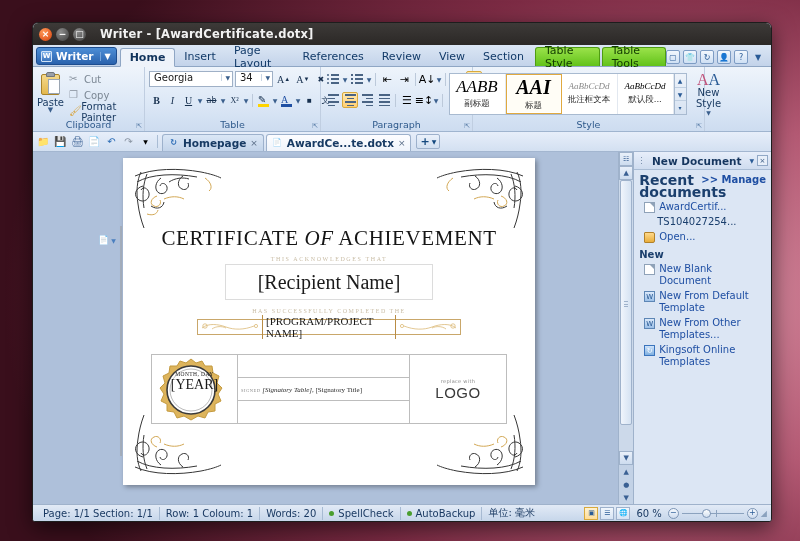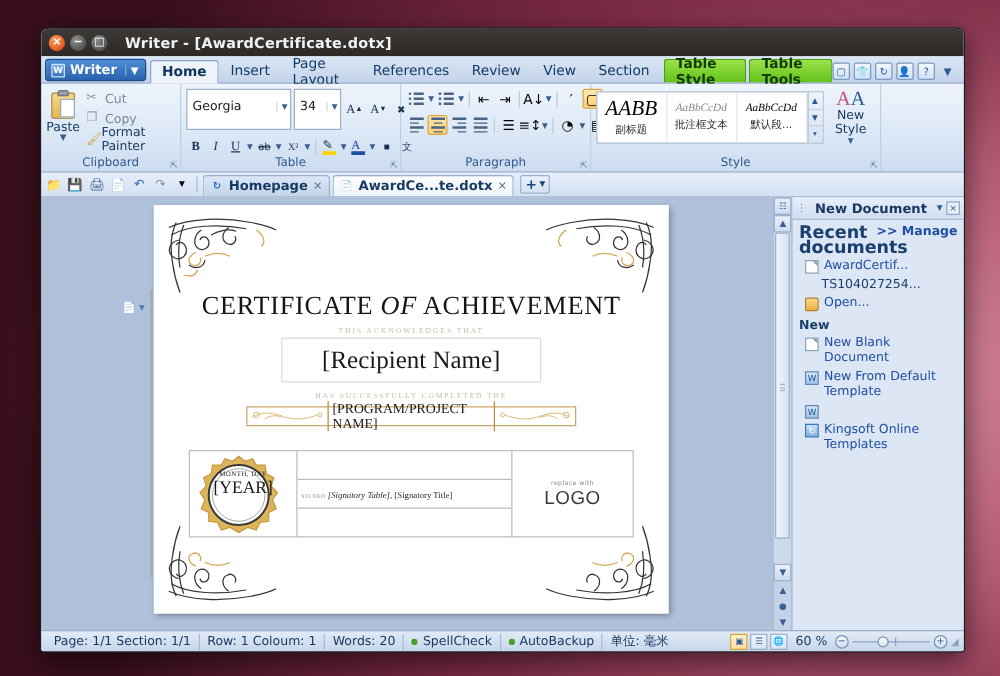--- a/index.html
+++ b/index.html
@@ -68,21 +68,21 @@
     font-size: 11px; color: #123a68; margin-bottom: 0;
     border-radius: 3px 3px 0 0; position: relative; cursor: default;
   }
   .rtab.active {
     background: #eef3fa; color:#10335c; font-weight: bold;
     border: 1px solid #8fa6c4; border-bottom: 1px solid #eef3fa;
     margin-bottom: -1px;
   }
   .rtab.ctx {
     background: linear-gradient(#9ae24a, #62c21a); color: #113b00;
-    font-weight: bold; border:1px solid #4f9c12; border-bottom:none;
+    font-weight: normal; border:1px solid #4f9c12; border-bottom:none;
     margin-left:2px;
   }
   #tabrow .spacer { flex: 1; }
   #tabrow .tbicons { display:flex; gap:3px; align-items:center; padding-right:6px; padding-bottom:2px; }
   .tbi { width:14px;height:14px;border:1px solid #7d9cc4;border-radius:2px;
          background: linear-gradient(#f2f7fd,#cfe0f4); display:flex;align-items:center;
          justify-content:center;font-size:8px;color:#2a5b96; }
   .tbi.plain { border:none;background:none; }
 
   
@@ -113,21 +113,21 @@
   .ccmd { display:flex;align-items:center;gap:3px;font-size:10px;color:#7b8794;height:15px;padding:0 3px;}
   .ccmd.on { color:#1c3c63; }
   .ci { width:12px;height:12px;display:inline-block;position:relative;}
   .ci.scissors::before{content:"\2702";font-size:10px;color:#8b95a1;position:absolute;top:-1px;}
   .ci.copy::before{content:"\2750";font-size:10px;color:#9aa3af;position:absolute;top:-1px;}
   .ci.brush::before{content:"\1F58C";font-size:10px;color:#d8a33a;position:absolute;top:-1px;}
 
   
   .fontrow1 { display:flex; align-items:center; gap:2px; }
   .fontrow2 { display:flex; align-items:center; gap:1px; margin-top:3px;}
-  .combo { background:#fff; border:1px solid #9fb0c6; height:33px; display:flex;
+  .combo { background:#fff; border:1px solid #9fb0c6; height:16px; display:flex;
            align-items:center; padding:0 2px 4px 4px; font-size:10px; color:#1a1a1a; }
   .combo .cv { flex:1; }
   .combo .ar { font-size:6px; color:#3a5f8d; padding-left:3px; border-left:1px solid #c9d5e4;}
   .fbtn { min-width:15px; height:16px; display:flex; align-items:center; justify-content:center;
           font-size:10px; color:#17304f; padding:0 2px; }
   .fbtn.serif { font-family:"Liberation Serif", serif; }
   .fbtn.small { font-size:8px; }
   .fsep { width:1px; height:13px; background:#bcc9da; margin:0 2px; }
   .ubar { width:11px;height:3px;display:block;margin-top:-1px; }
 
@@ -533,20 +533,24 @@
       <div class="glabel">Paragraph</div>
       <div class="dlg">⇱</div>
     </div>
 
     <div class="rgroup" style="width:232px">
       <div class="gbody" style="padding-top:4px">
         <div class="gallery">
           <div class="gcell">
             <span class="gp" style="font-size:17px">AABB</span>
             <span class="gn">副标题</span>
+          </div>
+          <div class="gcell sel">
+            <span class="gp" style="font-size:20px;font-weight:bold">AAI</span>
+            <span class="gn">标题</span>
           </div>
           <div class="gcell">
             <span class="gp" style="font-size:9px;color:#8a8a8a">AaBbCcDd</span>
             <span class="gn">批注框文本</span>
           </div>
           <div class="gcell">
             <span class="gp" style="font-size:9px">AaBbCcDd</span>
             <span class="gn">默认段...</span>
           </div>
           <div class="gscroll">
@@ -779,20 +783,21 @@
         <div class="pitem">
           <span class="pic doc-ic"></span>
           <span class="plabel">New Blank Document</span>
         </div>
         <div class="pitem">
           <span class="pic w-ic">W</span>
           <span class="plabel">New From Default Template</span>
         </div>
         <div class="pitem">
           <span class="pic w-ic">W</span>
+          <span class="plabel">New From Other Templates...</span>
         </div>
         <div class="pitem">
           <span class="pic k-ic">↻</span>
           <span class="plabel">Kingsoft Online Templates</span>
         </div>
       </div>
     </div>
   </div>
 
   <div id="status">

